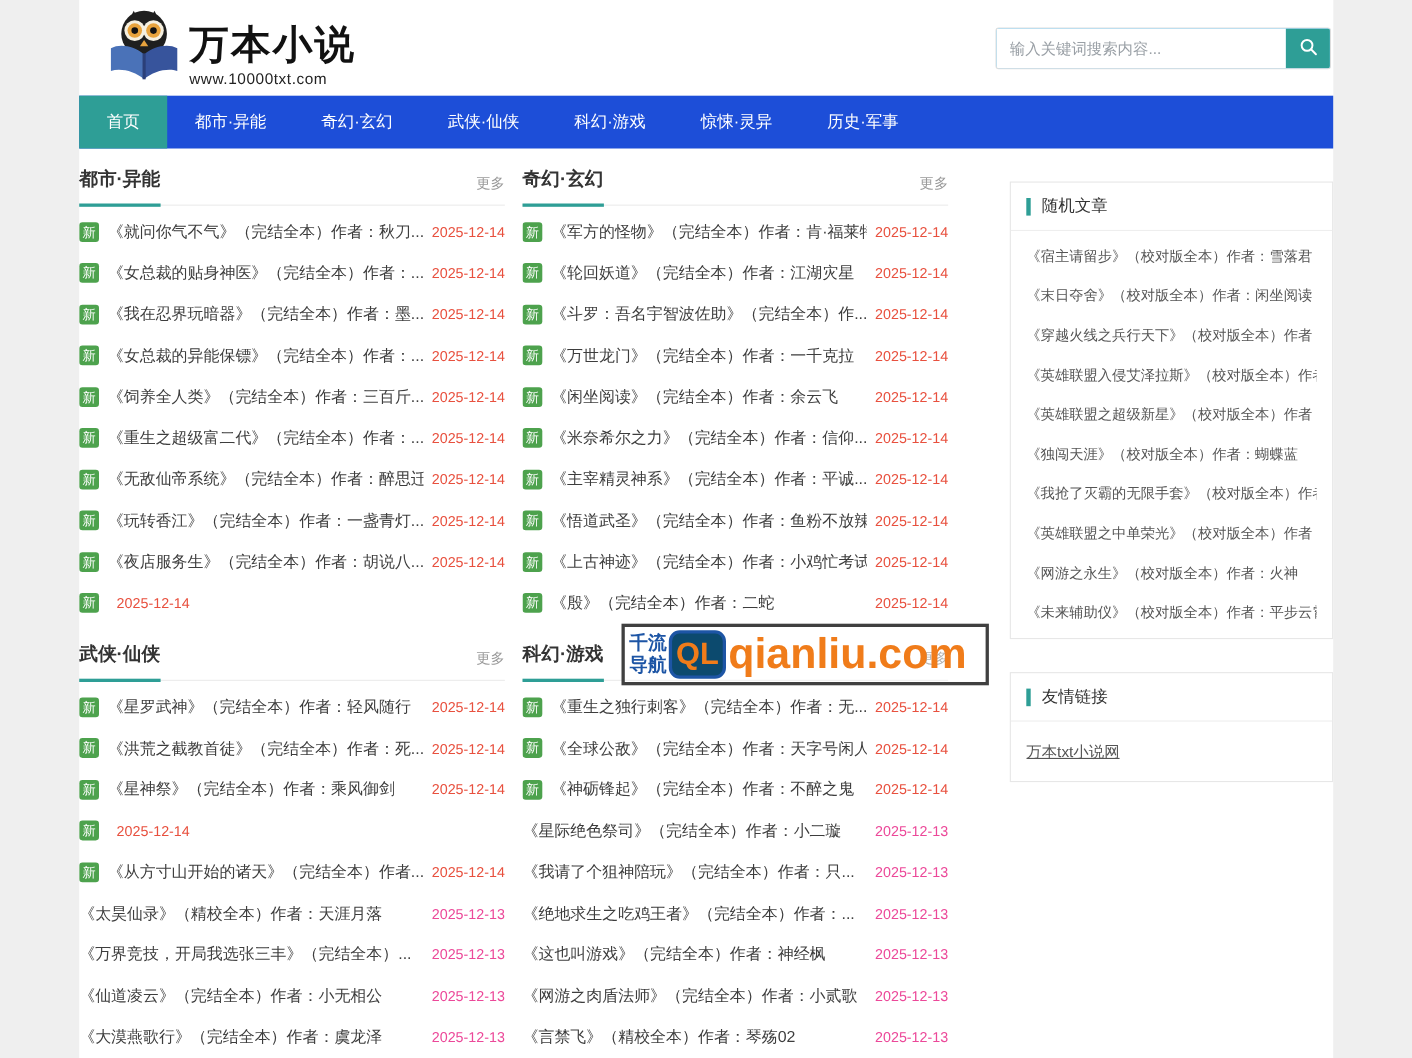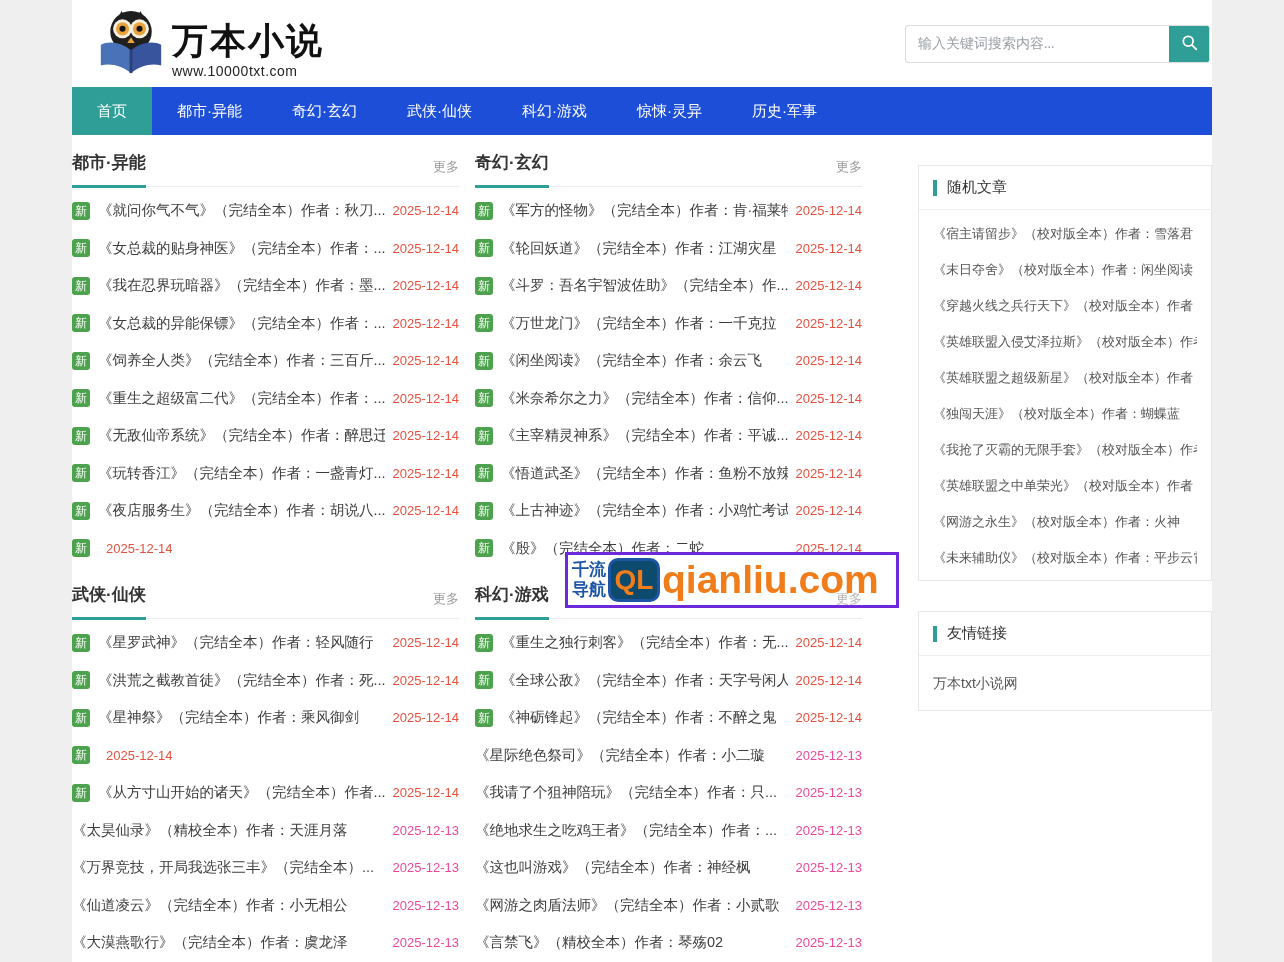--- a/index.html
+++ b/index.html
@@ -5,21 +5,21 @@
   * { margin:0; padding:0; box-sizing:border-box; }
   html,body { width:1284px; height:962px; overflow:hidden; }
   body { background:#efefef; font-family:"Liberation Sans","DejaVu Sans",sans-serif; color:#333; }
   .sheet { position:relative; width:1140px; min-height:962px; margin:0 auto; background:#fff; }
 
   
   .top { display:flex; justify-content:space-between; align-items:center; height:87px; padding:0 2px; background:#fff;margin-left:24px; }
   .logo { display:flex; align-items:flex-end; gap:8px; cursor:pointer; }
   .logo-txt .site-name { font-size:36px; font-weight:900; color:#111; letter-spacing:2px; line-height:1; }
   .logo-txt .site-url { font-size:14px; color:#222; margin-top:4px; letter-spacing:.5px; }
-  .search { display:flex; width:305px; height:38px; border:1px solid #ddd; border-radius:3px; overflow:hidden; background:#7dd3fc;font-family:Liberation Serif, serif; }
+  .search { display:flex; width:305px; height:38px; border:1px solid #ddd; border-radius:3px; overflow:hidden; background:#7dd3fc; }
   .search input { flex:1; border:0; outline:none; padding:0 12px; font-size:14px; color:#333; font-family:inherit; }
   .search input::placeholder { color:#9aa0a6; }
   .search button { width:40px; border:0; background:#2e9e96; cursor:pointer; display:flex; align-items:center; justify-content:center; }
 
   
   .nav { display:flex; height:48px; background:#1d4ed8; }
   .nav-item { display:block; line-height:48px; padding:0 25px; color:#fff; font-size:15px; text-decoration:none; cursor:pointer; white-space:nowrap; }
   .nav-item.active { background:#2e9e96; }
 
   
@@ -38,24 +38,24 @@
 
   
   .sidebar { width:294px; padding-top:24px; }
   .card { border:1px solid #e7e7e7; background:#fff; margin-bottom:30px; }
   .card-head { display:flex; align-items:center; padding:12px 14px; border-bottom:1px solid #eee; font-size:15px; color:#333; }
   .accent-bar { width:4px; height:16px; background:#2e9e96; margin-right:10px; }
   .side-list { list-style:none; padding:5px 14px; }
   .side-list li { height:36px; line-height:36px; overflow:hidden; }
   .side-list a { font-size:13px; color:#555; text-decoration:none; white-space:nowrap; cursor:pointer; }
   .links-list li { height:44px; line-height:44px; }
-  .links-list a { font-size:14px; }
+  .links-list a { font-size:14px;text-decoration:underline; }
 
   
-  .watermark { position:absolute; left:493px; top:552px; width:334px; height:56px; border:3px solid #6d28d9; display:flex; align-items:center; padding:8px 4px; cursor:pointer; background:rgba(255,255,255,.25); z-index:5; }
+  .watermark { position:absolute; left:493px; top:567px; width:334px; height:56px; border:3px solid #404040; display:flex; align-items:center; padding:8px 4px; cursor:pointer; background:rgba(255,255,255,.25); z-index:5; }
   .wm-name { color:#1d55a5; font-weight:bold; font-size:17px; line-height:1.15; flex:0 0 auto; }
   .wm-logo { flex:0 0 auto; width:52px; height:44px; margin:0 2px; background:#0c4a6e; border:3px solid #1d55a5; border-radius:10px; color:#f07c1a; font-weight:bold; font-size:28px; display:flex; align-items:center; justify-content:center; font-style:normal; }
   .wm-domain { color:#f07c1a; font-size:39px; font-weight:bold; letter-spacing:0; white-space:nowrap; }
 </style>
 </head>
 <body>
 
 <div class="sheet">
 
   <div class="top">

